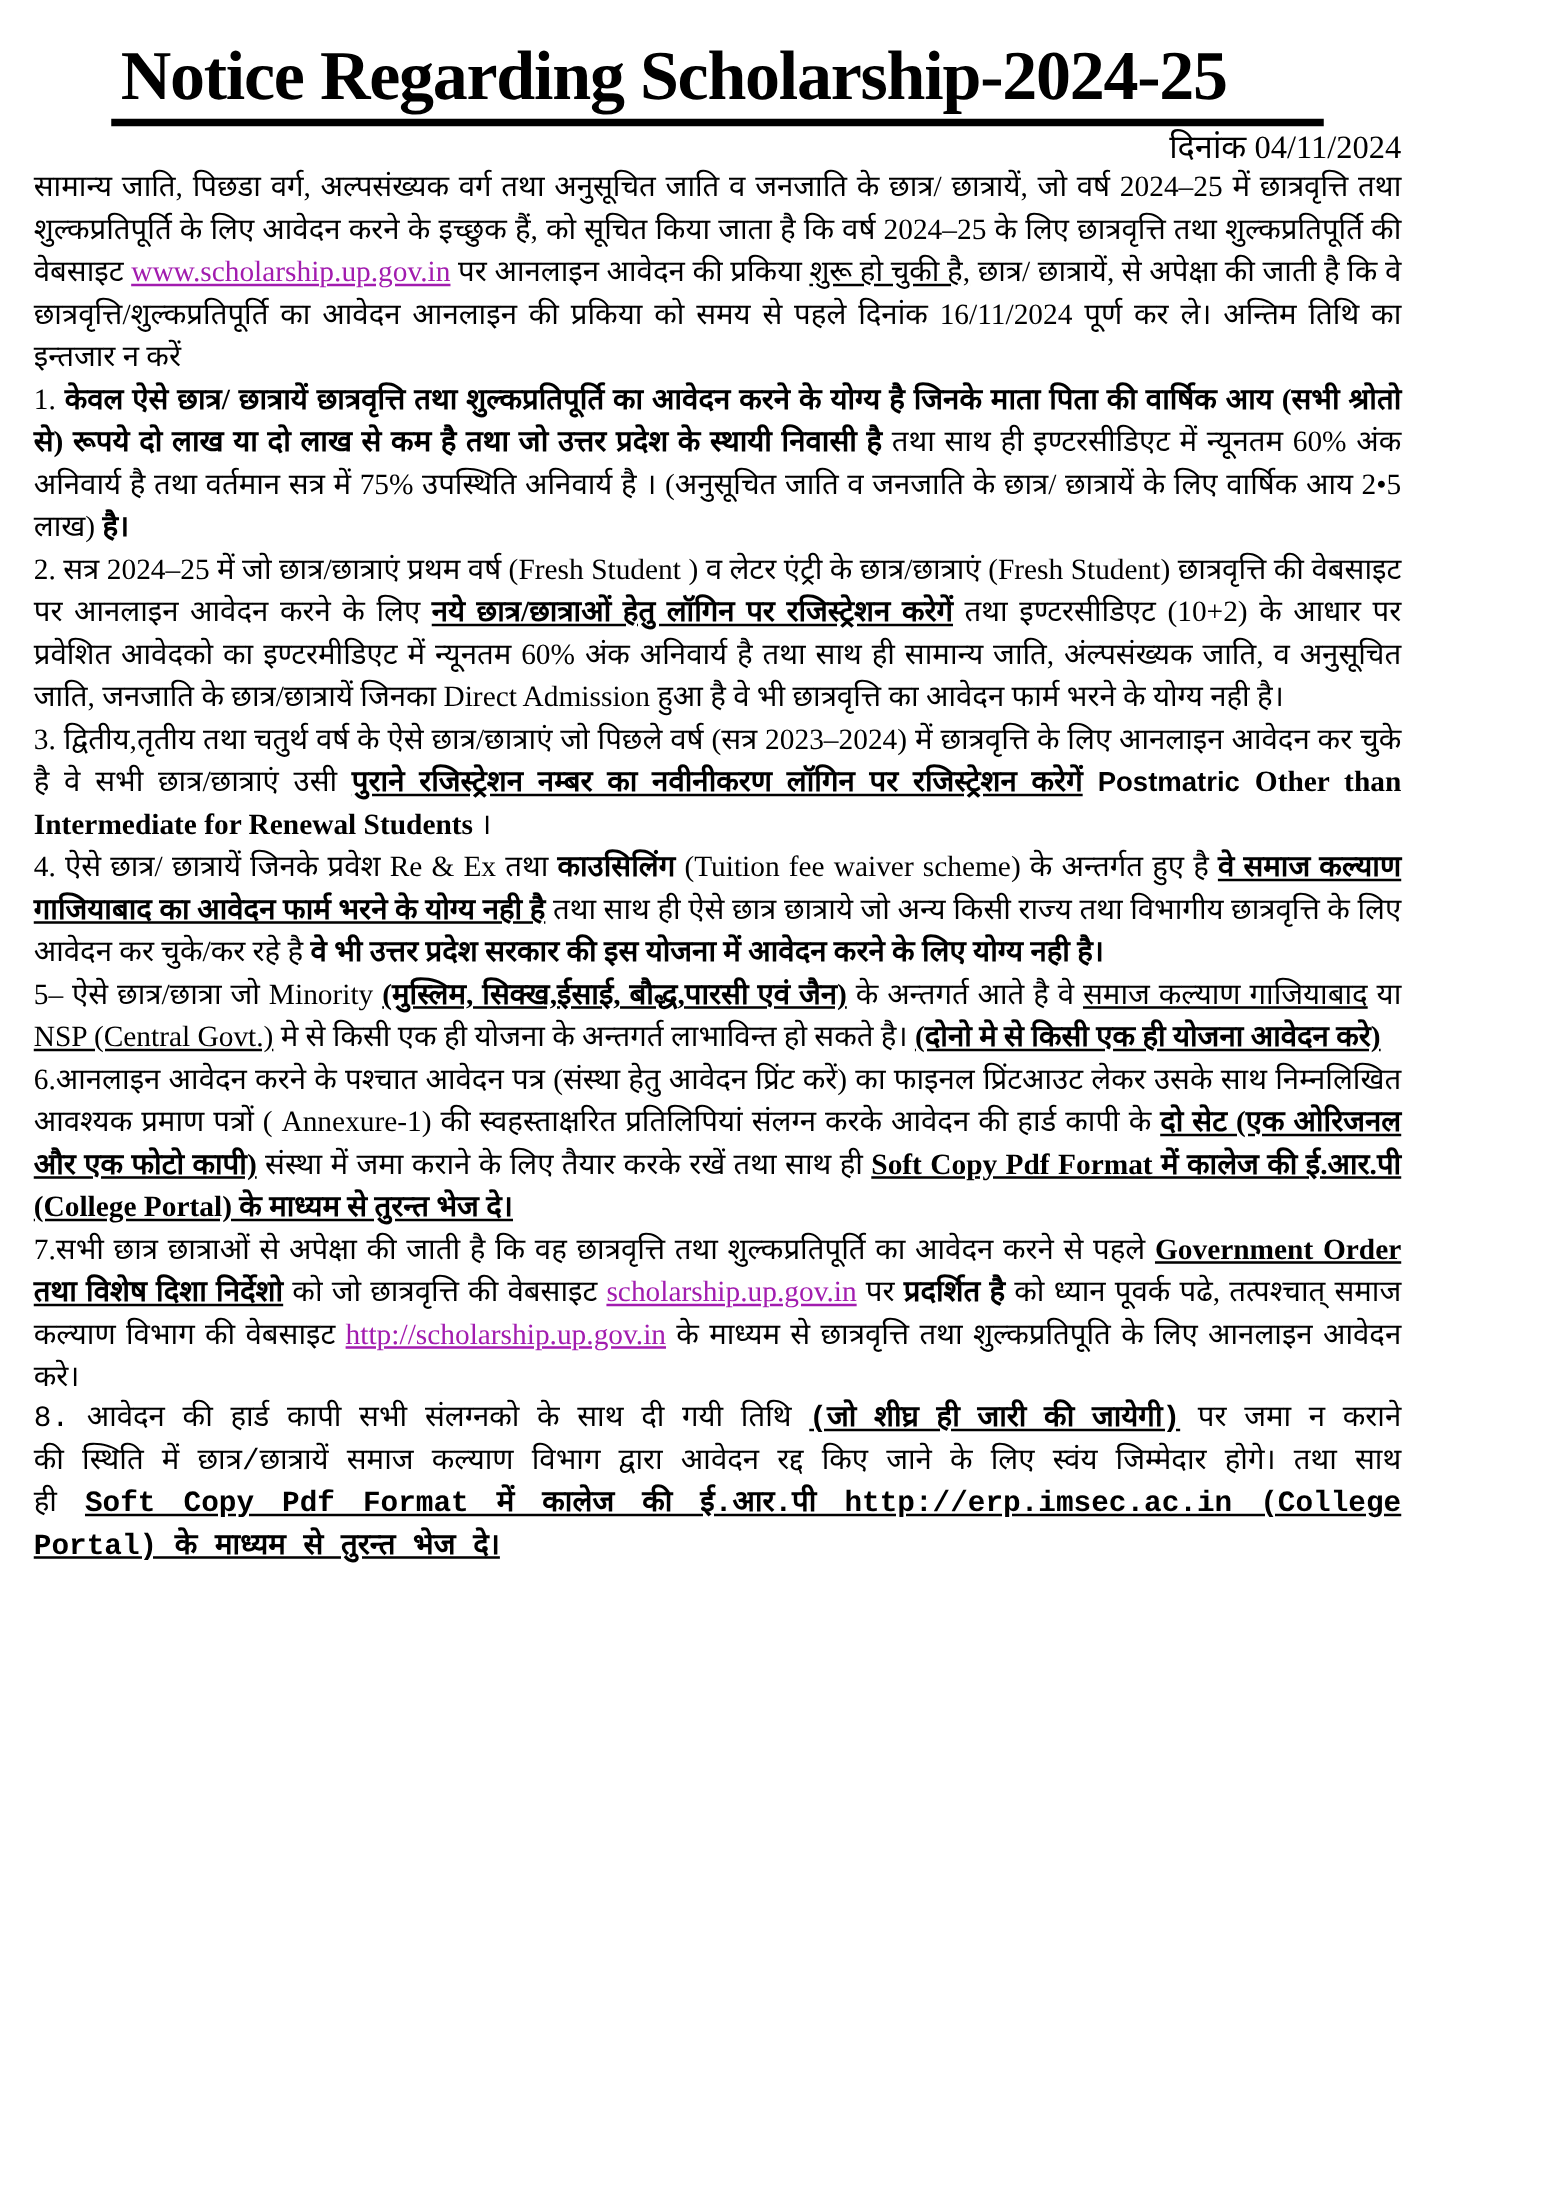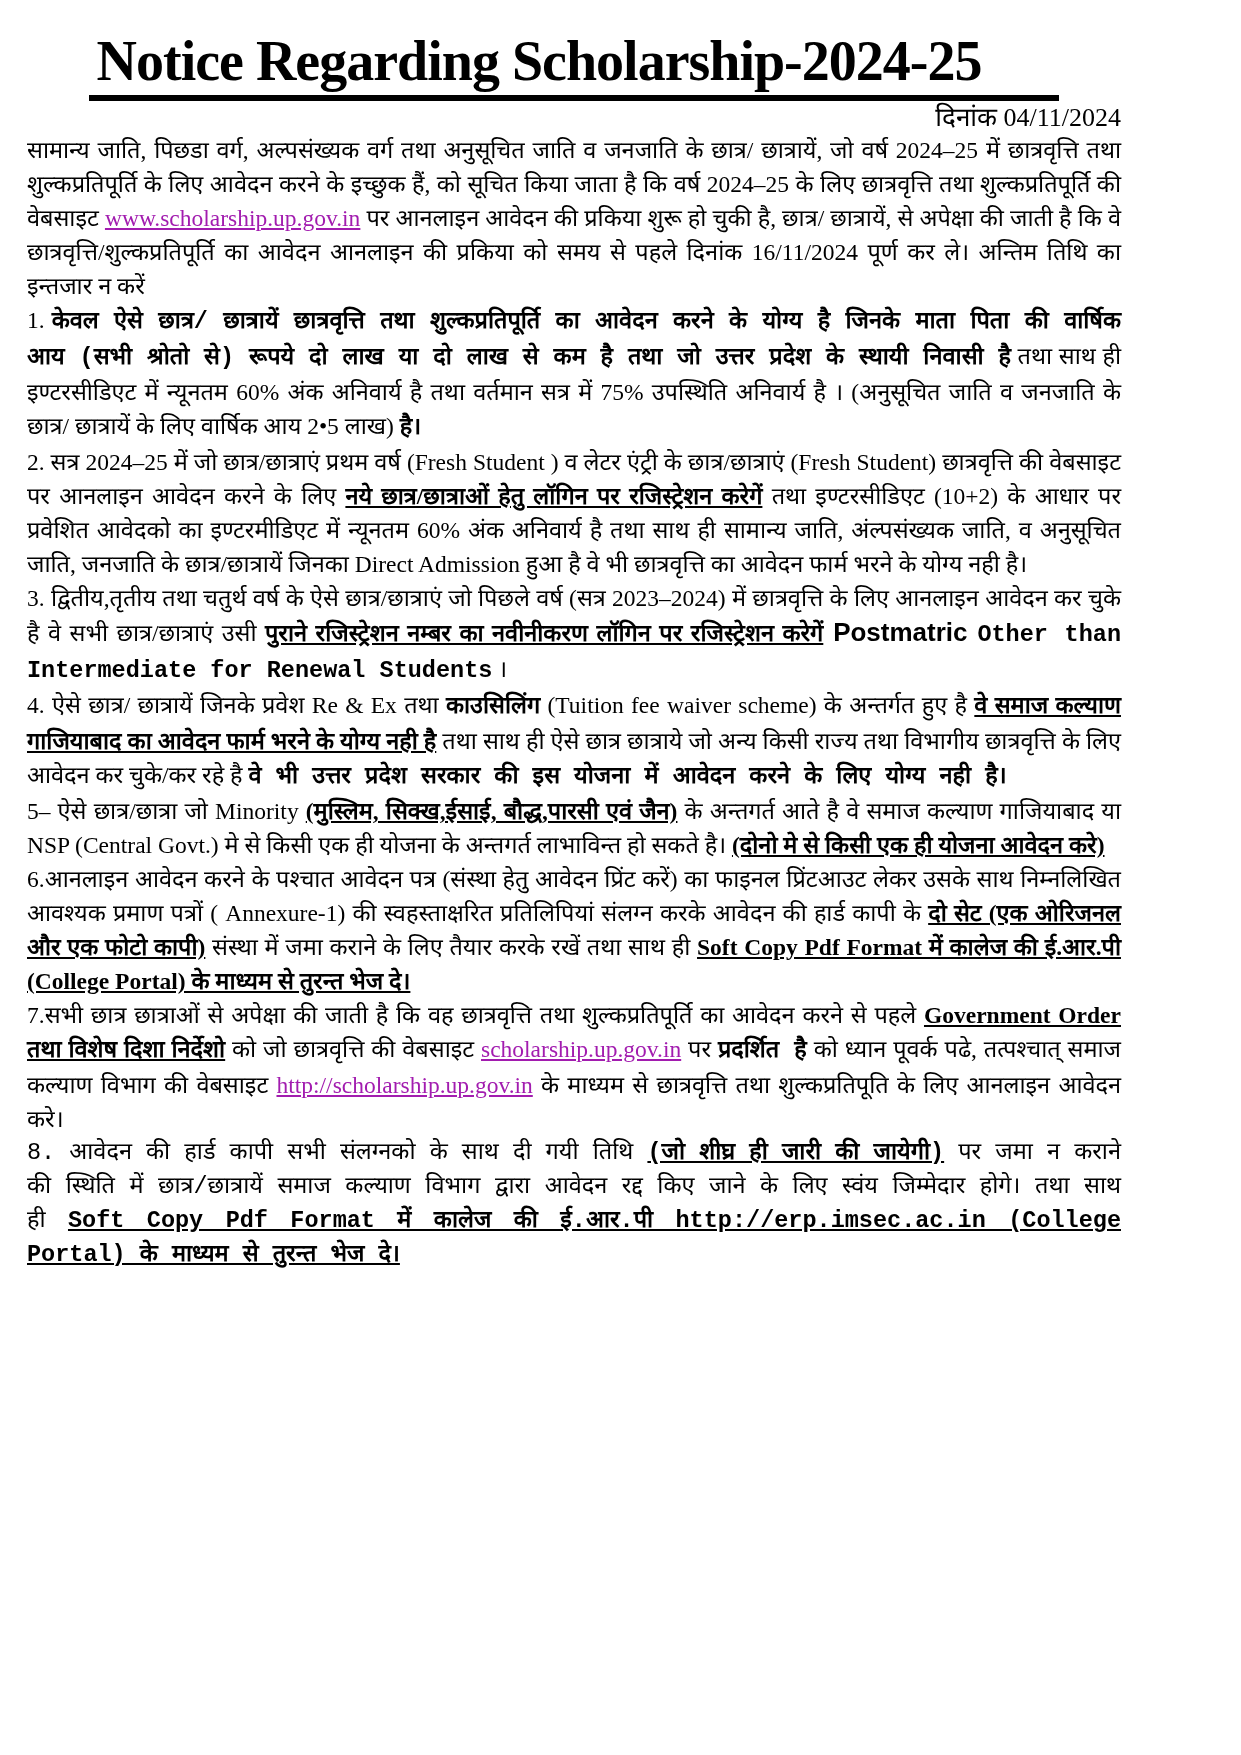--- a/index.html
+++ b/index.html
@@ -40,24 +40,24 @@
   }
   .m-intro{margin-top:4px;}
   .m-p1{margin-top:26px;}
   .m-p2{margin-top:30px;}
   .m-p3{margin-top:30px;}
   .m-p4{margin-top:20px;}
   .m-p5{margin-top:36px;}
   .m-p6{margin-top:48px;}
   .m-p7{margin-top:52px;}
   .m-p8{margin-top:26px;font-family:Liberation Mono, monospace;}
-  .b{font-weight:bold;font-family:Liberation Mono, monospace;}
-  .u{}
+  .b{font-weight:bold;}
+  .u{text-decoration:underline;}
   .bu{font-weight:bold;text-decoration:underline;}
-  .sans{font-family:"Liberation Sans","DejaVu Sans",sans-serif;font-size:26px;}
+  .sans{font-family:"Liberation Sans","DejaVu Sans",sans-serif;font-size:22px;}
   a.link{
     color:#a21caf;
     text-decoration:underline;
     cursor:pointer;
   }
 </style>
 </head>
 <body>
 
 <div class="page">

